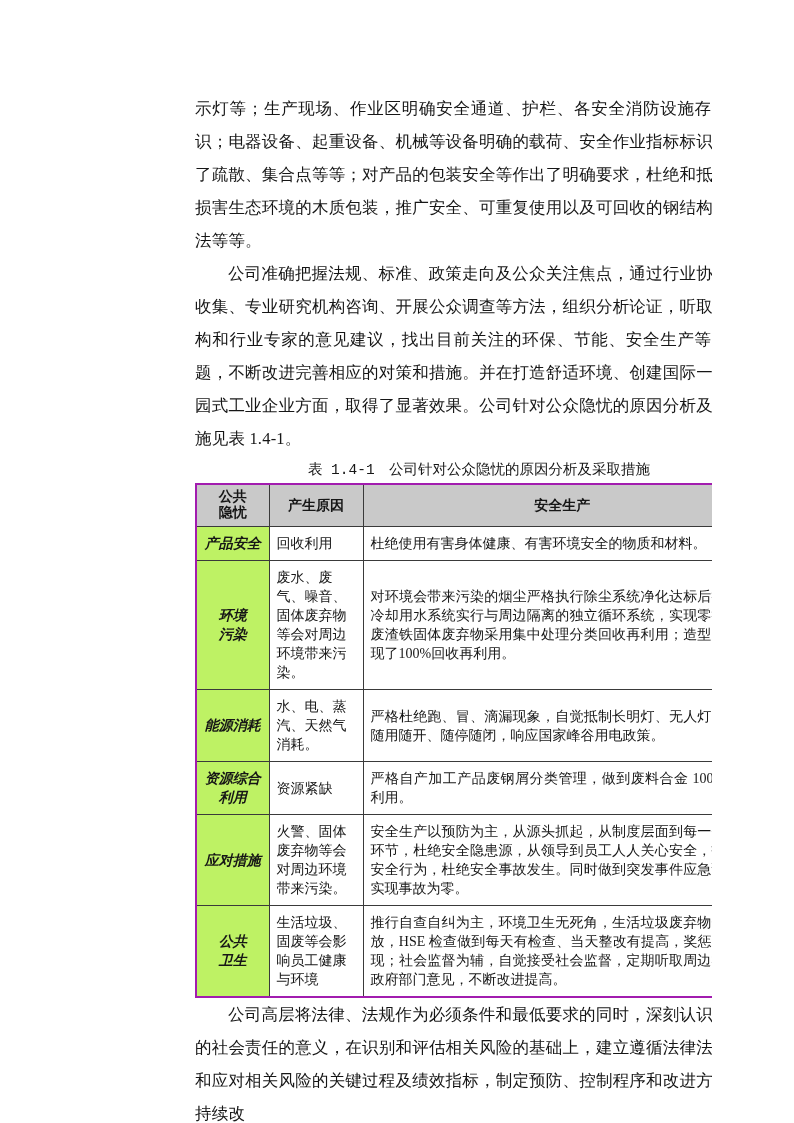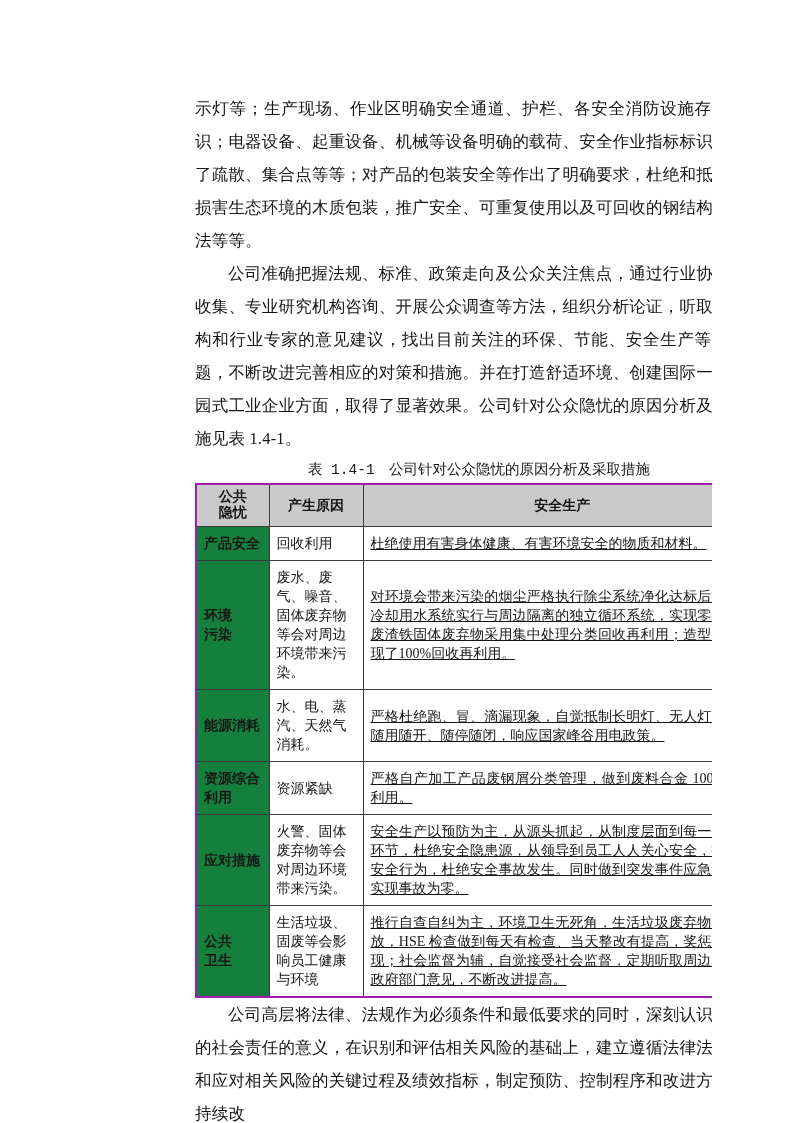--- a/index.html
+++ b/index.html
@@ -50,35 +50,35 @@
     vertical-align: middle;
     padding: 7px 7px;
   }
   table.concern-table th {
     background: #c9c9c9;
     font-weight: bold;
     text-align: center;
     padding: 4px 3px;
   }
   td.col-concern {
-    background: #15803d;
+    background: #bef264;
     font-weight: bold;
-    text-align: left;
+    text-align: center;
     white-space: pre-line;
     padding: 6px 2px;
+    font-style: italic;
   }
   td.col-cause {
     text-align: left;
     padding: 6px 6px;
   }
   td.col-measure {
     text-align: justify;
     text-justify: inter-character;
     padding: 6px 8px;
-    text-decoration: underline;
   }
   col.c1 { width: 73px; }
   col.c2 { width: 94px; }
   .section-heading {
     margin-top: 26px;
     font-size: 17px;
     font-weight: bold;
     line-height: 33px;
     text-indent: 1.85em;
   }

